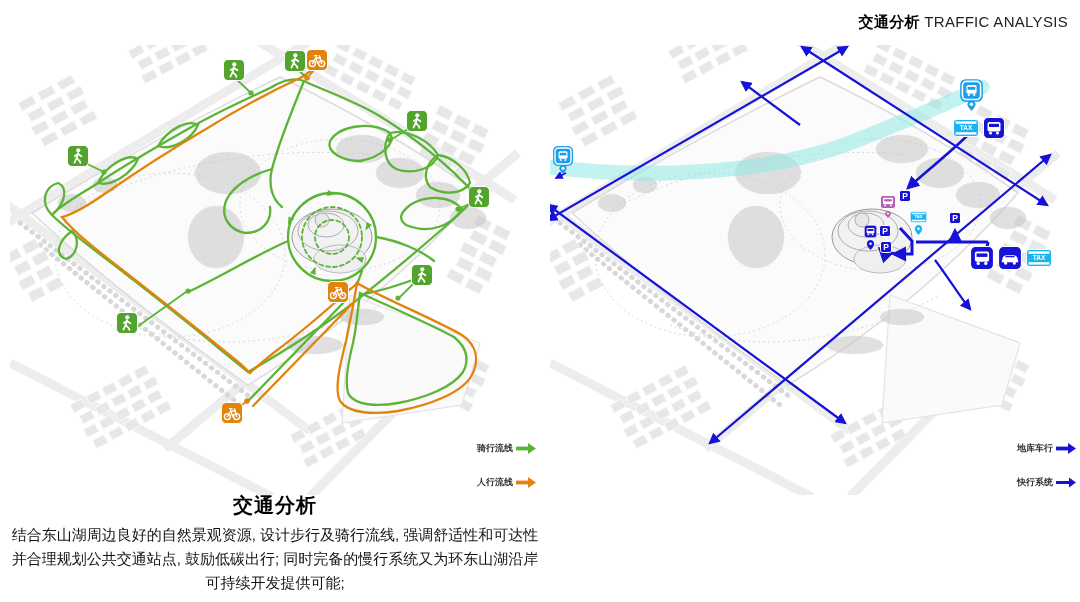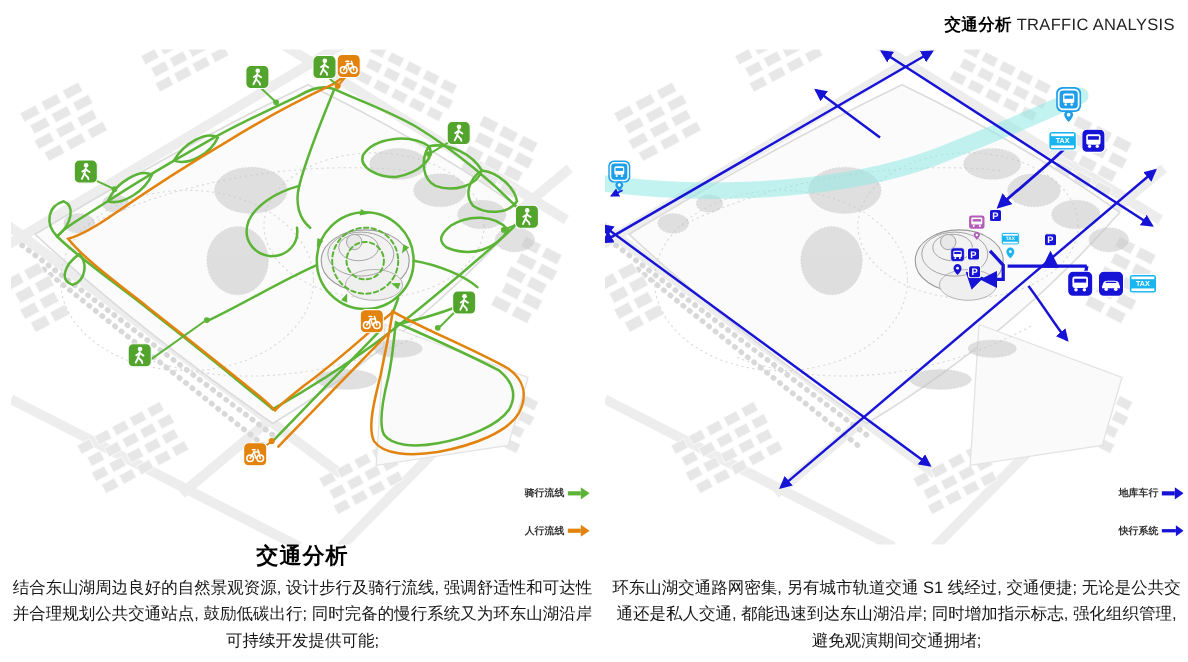--- a/index.html
+++ b/index.html
@@ -450,15 +450,14 @@
               <rect x="0" y="4" width="13" height="3"></rect>
               <polygon points="13,0.5 20,5.5 13,10.5"></polygon>
             </g>
           </svg>
       </div>
     </div>
   </div>
 
   <h2 class="ptitle left">交通分析</h2>
   <p class="pdesc left">结合东山湖周边良好的自然景观资源, 设计步行及骑行流线, 强调舒适性和可达性并合理规划公共交通站点, 鼓励低碳出行; 同时完备的慢行系统又为环东山湖沿岸可持续开发提供可能;</p>
-  <p class="pdesc right">环东山湖交通路网密集, 另有城市轨道交通 S1 线经过, 交通便捷; 无论是公共交通还是私人交通, 都能迅速到达东山湖沿岸; 同时增加指示标志, 强化组织管理, 避免观演期间交通拥堵;</p>
 
 </div>
 
 </body></html>

